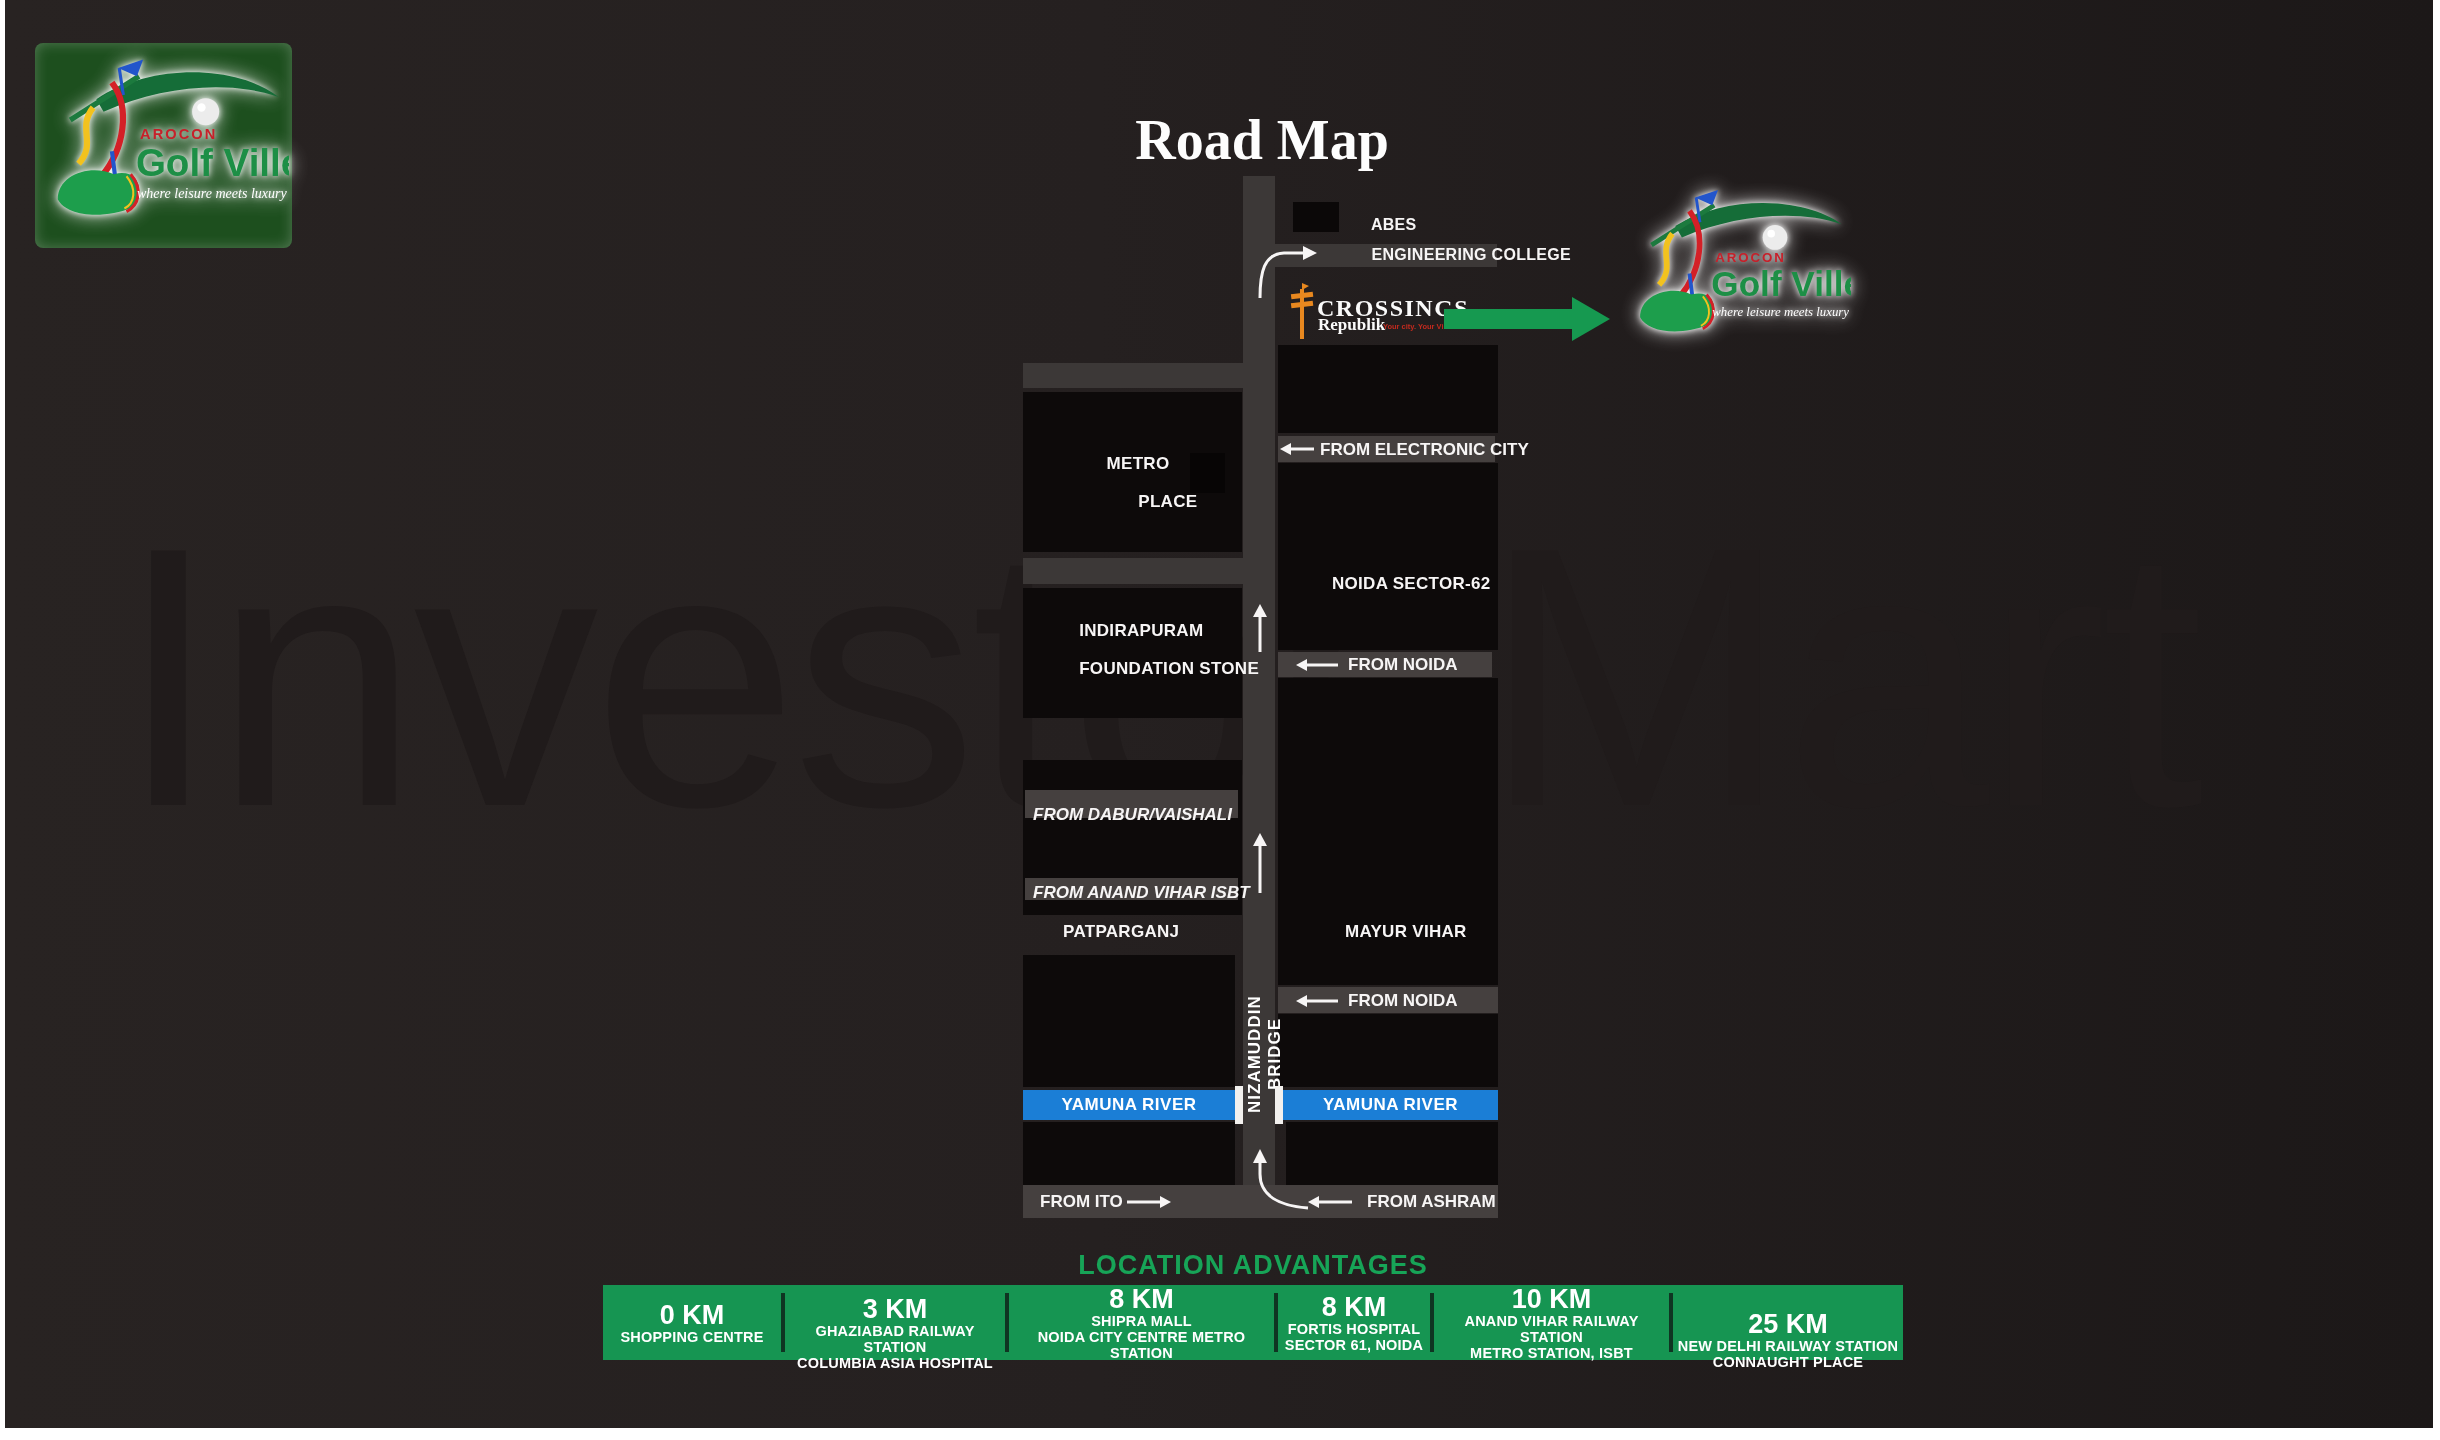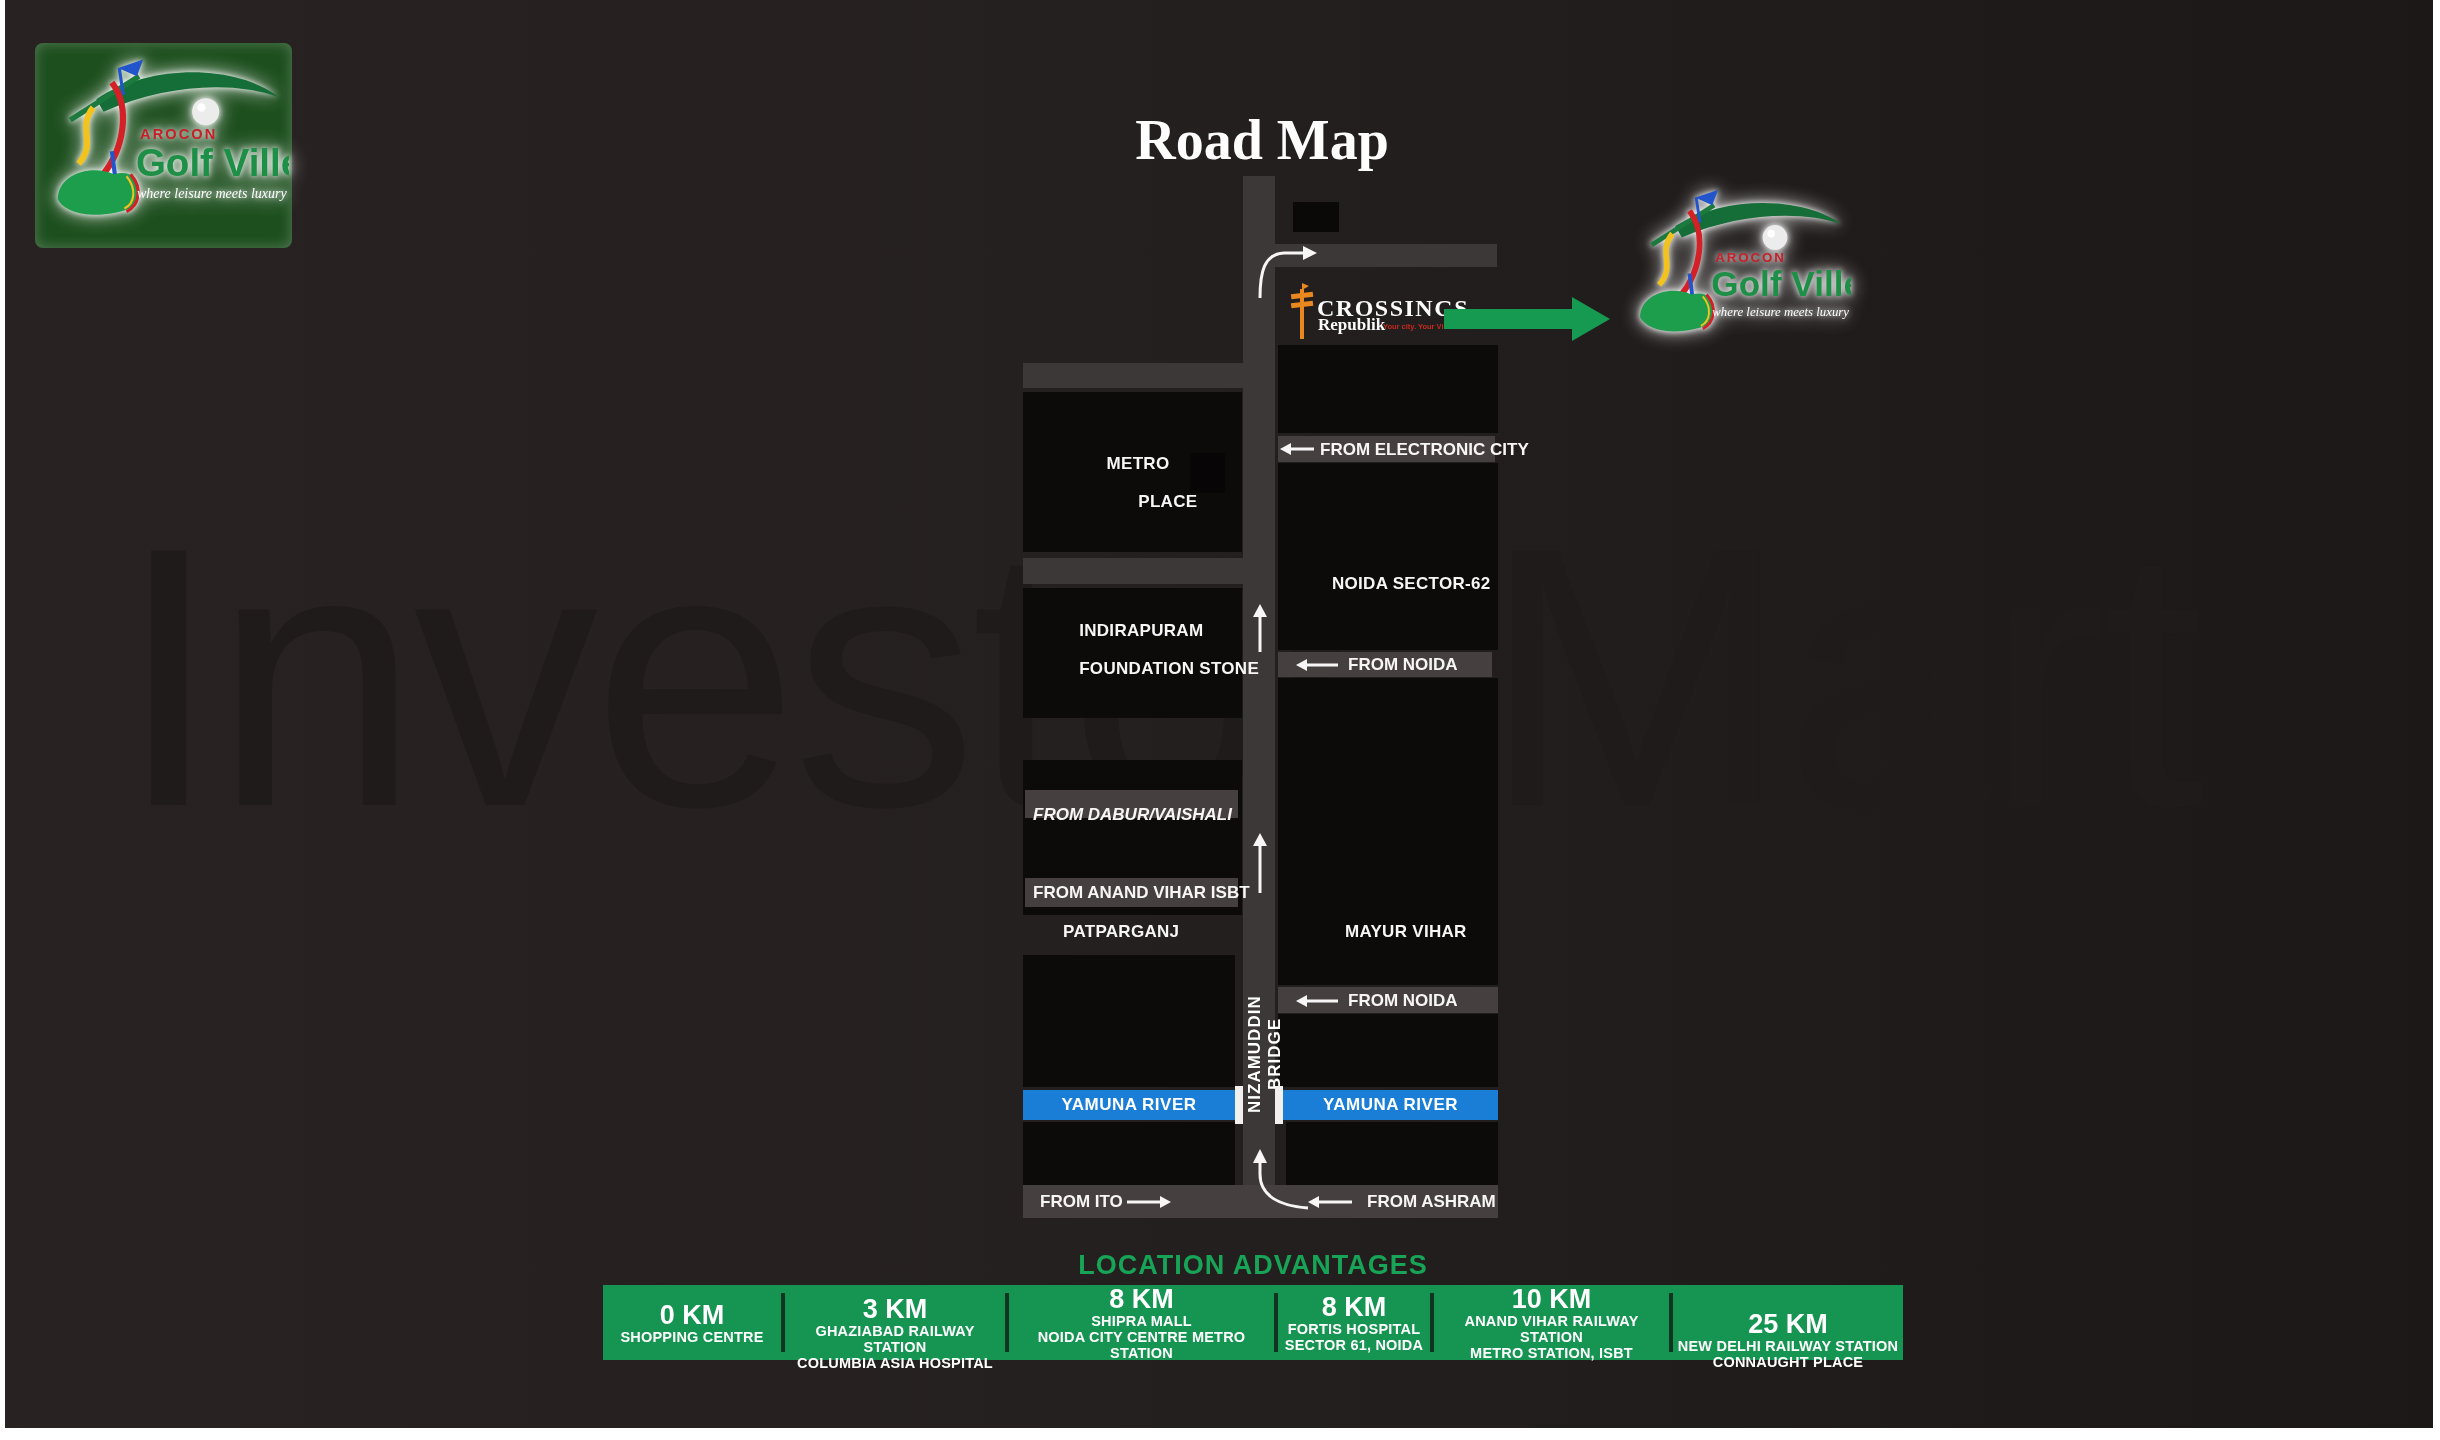--- a/index.html
+++ b/index.html
@@ -77,20 +77,24 @@
     <div class="block" style="left:1018px;top:760px;width:219px;height:155px;"></div>
     <div class="block" style="left:1018px;top:955px;width:212px;height:132px;"></div>
     <div class="block" style="left:1018px;top:1122px;width:212px;height:63px;"></div>
 
     <div class="block" style="left:1273px;top:345px;width:220px;height:88px;"></div>
     <div class="block" style="left:1273px;top:463px;width:220px;height:187px;"></div>
     <div class="block" style="left:1273px;top:678px;width:220px;height:307px;"></div>
     <div class="block" style="left:1273px;top:1014px;width:220px;height:73px;"></div>
     <div class="block" style="left:1281px;top:1122px;width:212px;height:63px;"></div>
 
+    <div class="lbl small" style="left:1338px;top:202px;">
+      <span>ABES</span><br>
+      <span>ENGINEERING COLLEGE</span>
+    </div>
     <div class="lbl" style="left:1327px;top:574px;">NOIDA SECTOR-62</div>
     <div class="lbl" style="left:1058px;top:922px;">PATPARGANJ</div>
     <div class="lbl" style="left:1340px;top:922px;">MAYUR VIHAR</div>
     <div class="bridge-label" style="left:1240px;top:968px;height:172px;width:30px;">NIZAMUDDIN BRIDGE</div>
 
     <div class="strip" style="left:1273px;top:436px;width:217px;height:26px;">
       <svg class="arrow-svg" style="left:2px;top:7px;" width="34" height="12" viewBox="0 0 34 12">
         <polygon points="11,0 0,6 11,12"></polygon>
           <rect x="9" y="4.5" width="25" height="3"></rect>
         </svg>
@@ -102,21 +106,21 @@
         <polygon points="11,0 0,6 11,12"></polygon>
           <rect x="9" y="4.5" width="33" height="3"></rect>
         </svg>
       <div class="txt" style="left:70px;top:3px;">FROM NOIDA</div>
     </div>
 
     <div class="strip" style="left:1020px;top:790px;width:213px;height:28px;">
       <div class="txt" style="left:8px;top:15px;font-style:italic;">FROM DABUR/VAISHALI</div>
     </div>
 
-    <div class="strip" style="left:1020px;top:878px;width:213px;height:29px;">
+    <div class="strip" style="left:1020px;top:878px;width:213px;height:22px;font-style:italic;">
       <div class="txt" style="left:8px;top:5px;">FROM ANAND VIHAR ISBT</div>
     </div>
 
     <div class="strip" style="left:1273px;top:987px;width:220px;height:26px;">
       <svg class="arrow-svg" style="left:18px;top:8px;" width="42" height="12" viewBox="0 0 42 12">
         <polygon points="11,0 0,6 11,12"></polygon>
           <rect x="9" y="4.5" width="33" height="3"></rect>
         </svg>
       <div class="txt" style="left:70px;top:4px;">FROM NOIDA</div>
     </div>

